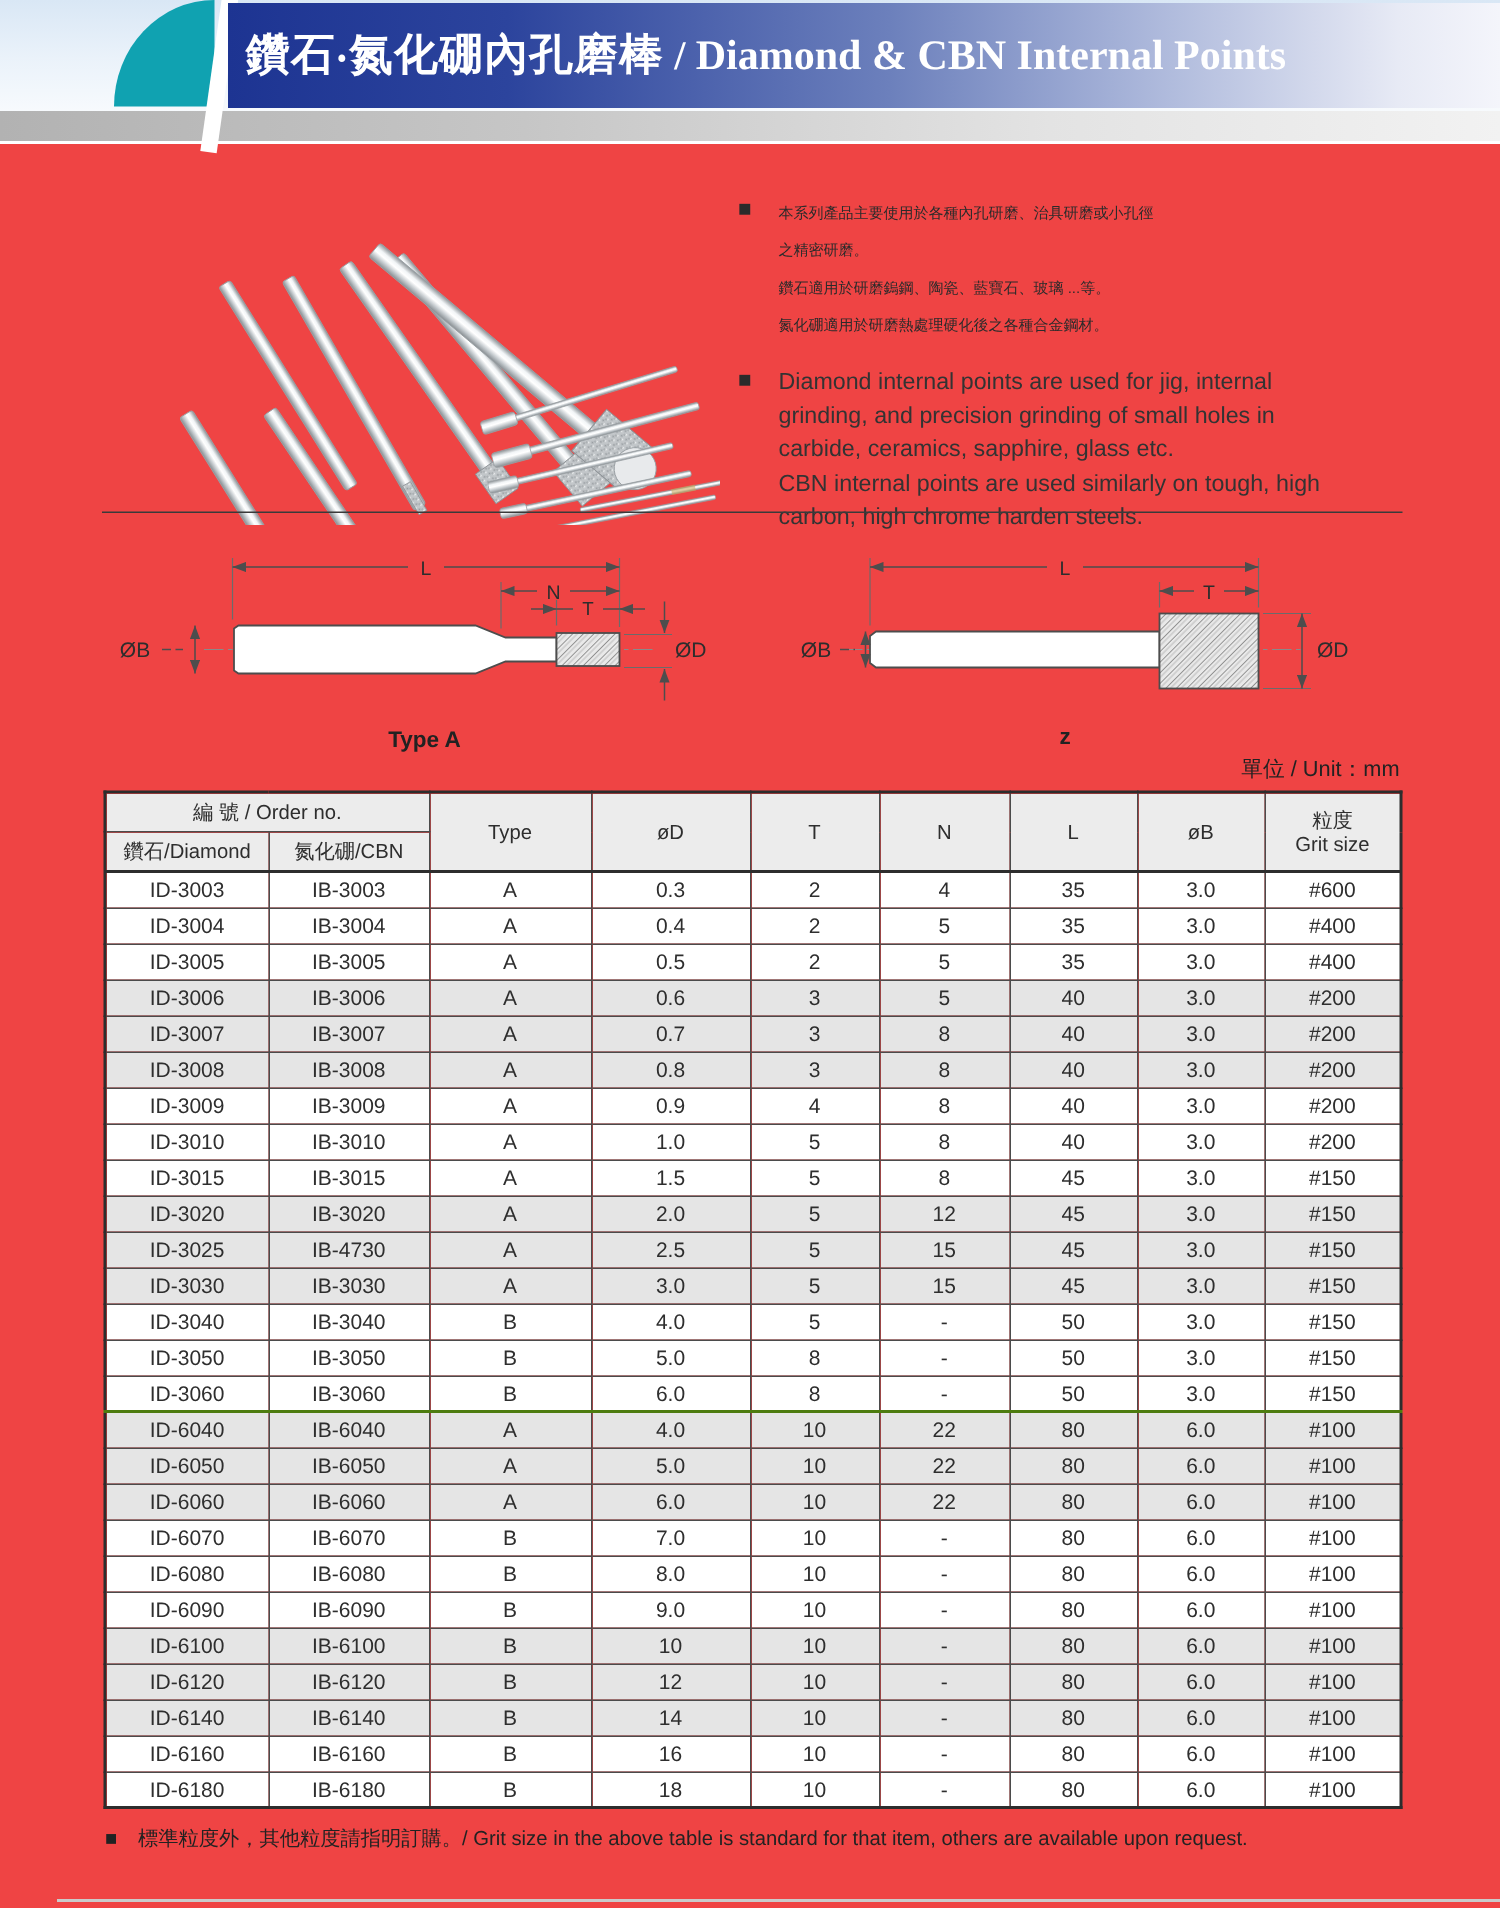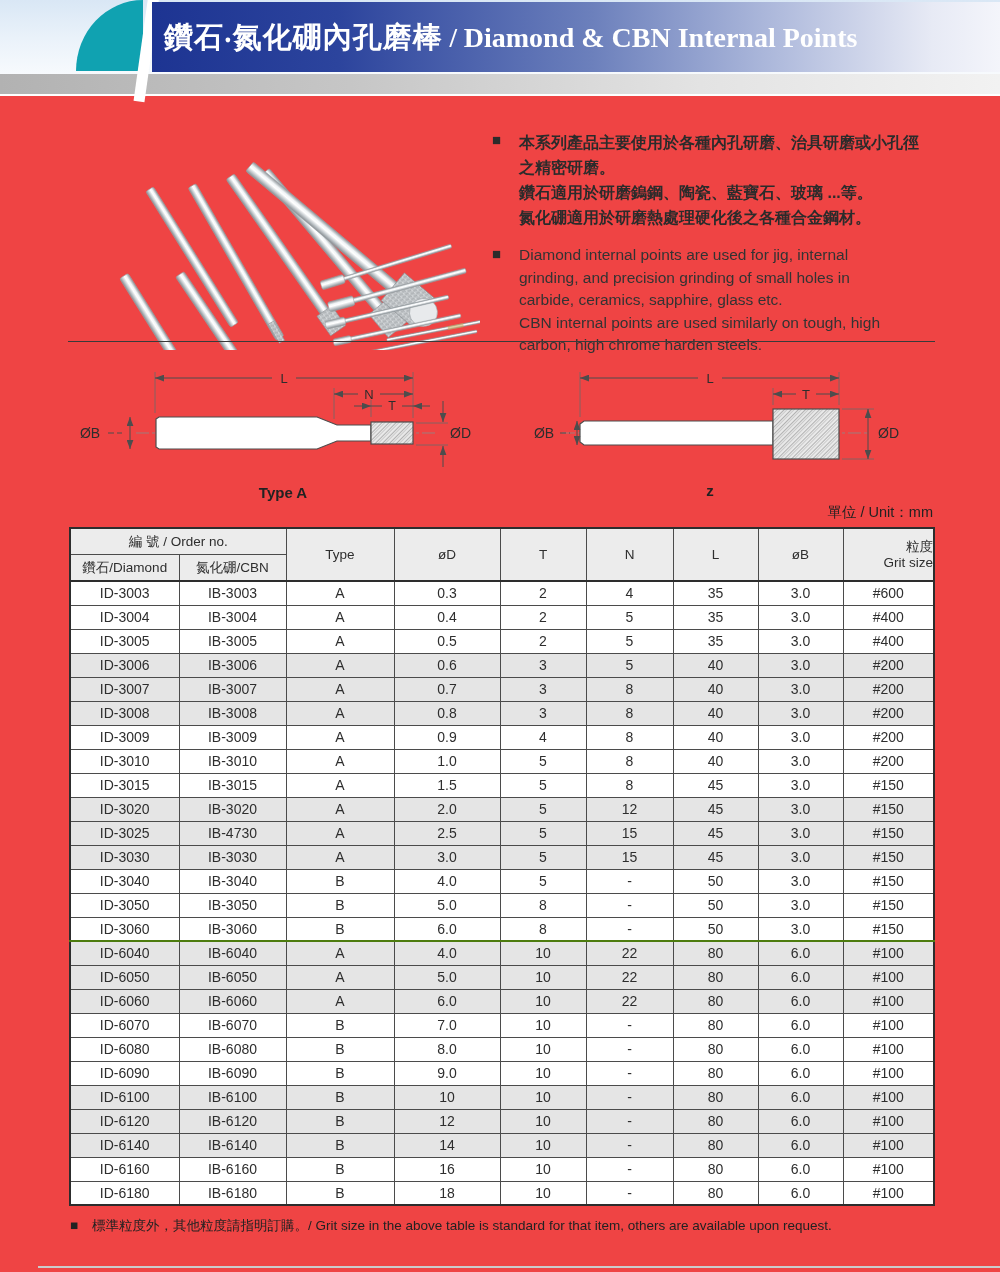--- a/index.html
+++ b/index.html
@@ -19,41 +19,41 @@
           transform:rotate(8deg);}
   .hdr-title{position:absolute;left:164px;top:2px;height:70px;line-height:70px;white-space:nowrap;}
   .hdr-title .zh{font-size:29px;font-weight:bold;color:#ffffff;letter-spacing:1px;}
   .hdr-title .sep{font-size:27px;font-weight:bold;color:#ffffff;font-family:"Liberation Serif",serif;}
   .hdr-title .en{font-size:28px;font-weight:bold;color:#ffffff;font-family:"Liberation Serif",serif;}
 
   
   .intro{position:absolute;left:492px;top:130px;width:478px;}
   .para{position:relative;padding-left:27px;margin-bottom:14px;}
   .para .bullet{position:absolute;left:0;top:1px;font-size:15px;color:#2b2b2b;}
-  .para.zh div{font-size:16px;line-height:25px;font-weight:700;color:#2b2b2b;}
+  .para.zh div{font-size:10px;line-height:25px;font-weight:400;color:#2b2b2b;}
   .para.en div{font-size:15.5px;line-height:22.5px;color:#333333;}
 
   .sep-line{position:absolute;left:68px;top:341px;width:867px;border-top:1.5px solid #3a3a3a;}
 
   
   .diagram{position:absolute;}
   .unit-note{position:absolute;top:503px;right:67px;font-size:14.5px;color:#222;}
 
   
   .spec-table{position:absolute;left:69px;top:527px;width:864px;border-collapse:collapse;
           table-layout:fixed;font-size:14px;color:#2e2e2e;}
   .spec-table td,.spec-table th{border:1px solid #4b4b4b;text-align:center;padding:0;
           font-weight:normal;overflow:hidden;white-space:nowrap;}
   .spec-table{border:2px solid #2d2d2d;}
   .spec-table thead th{background:#ececec;height:25px;font-size:13.5px;}
   .spec-table thead{border-bottom:2px solid #2d2d2d;}
   .spec-table tbody tr{height:24px;background:#ffffff;margin-top:40px;}
   .spec-table tbody tr.shade{background:#e5e5e5;padding-left:41px;}
   .spec-table tbody tr.group-start{border-top:2px solid #4d7c0f;}
-  .grit-head div{line-height:16px;text-align:right;}
+  .grit-head div{line-height:16px;}
   .grit-head{font-size:13px;}
 
   
   .footnote{position:absolute;left:70px;top:1216px;width:882px;font-size:13.5px;line-height:20px;color:#222;}
   .footnote .fn-body{position:relative;padding-left:22px;}
   .footnote .bullet{position:absolute;left:0;top:0;}
   .bottom-line{position:absolute;left:38px;top:1266px;width:962px;border-top:2px solid #cbcbcb;}
 
   svg text{font-family:"Liberation Sans",sans-serif;}
 </style>

